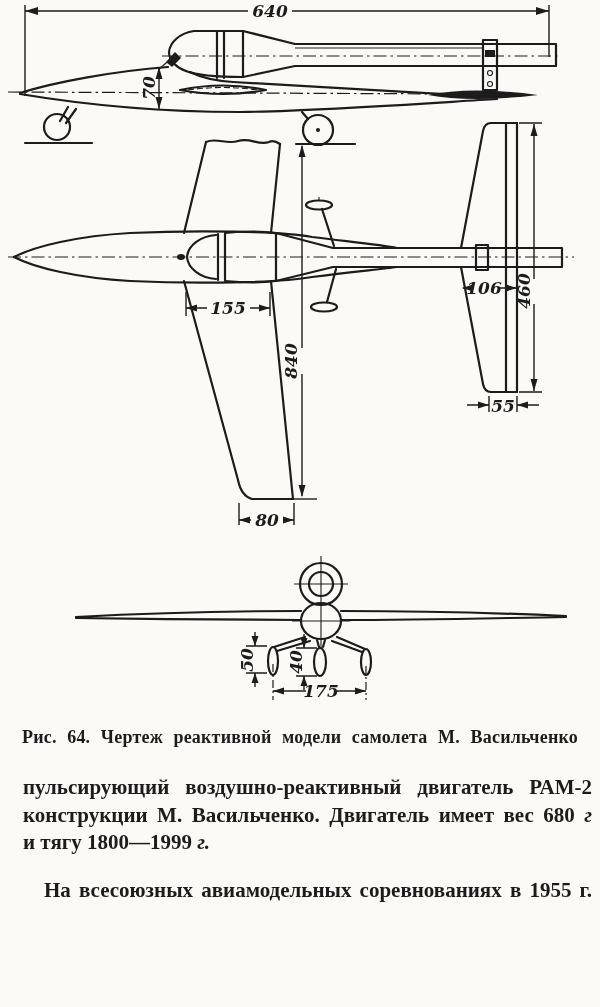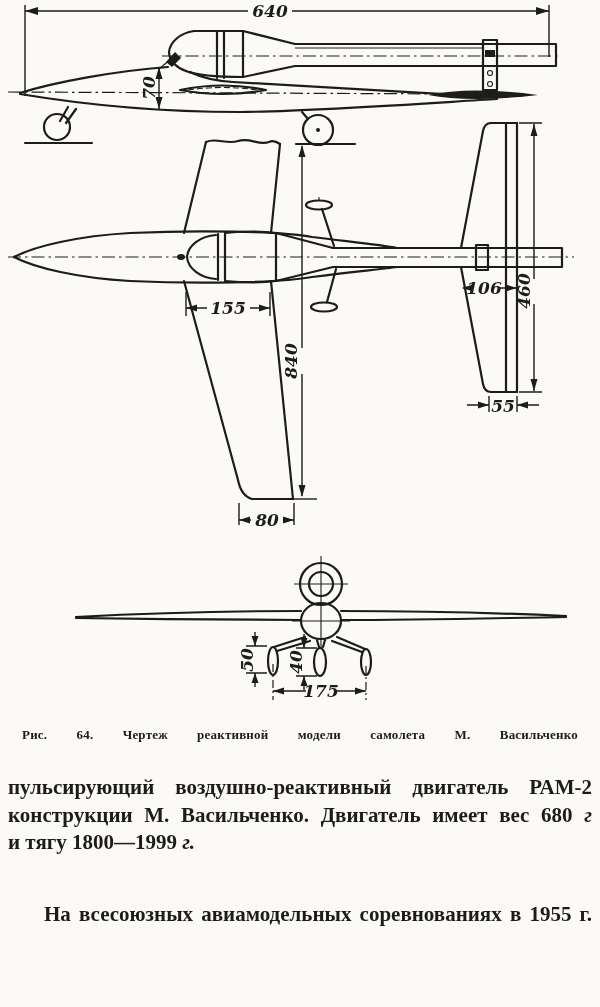--- a/index.html
+++ b/index.html
@@ -15,30 +15,30 @@
   .ln{stroke:#1c1c1c;fill:none;stroke-width:2.2;stroke-linecap:round;stroke-linejoin:round;}
   .thin{stroke:#1c1c1c;fill:none;stroke-width:1.1;}
   .dimln{stroke:#1c1c1c;fill:none;stroke-width:1.4;stroke-linecap:butt;}
   .cl{stroke:#1c1c1c;fill:none;stroke-width:1.2;stroke-dasharray:13 4 2.5 4;}
   .ddl{stroke:#1c1c1c;fill:none;stroke-width:1.2;stroke-dasharray:8 3 2 3;}
   .ah{fill:#1c1c1c;stroke:none;}
   .solid{fill:#1c1c1c;stroke:none;}
   .dim{font:italic 600 17px "DejaVu Serif", serif;fill:#1c1c1c;}
   .caption{
     position:absolute;top:727px;left:22px;right:22px;
-    font-weight:bold;font-size:13px;
+    font-weight:bold;font-size:18px;
     text-align:justify;text-align-last:justify;
     white-space:nowrap;letter-spacing:.2px;
   }
   .para{position:absolute;left:8px;right:8px;font-weight:bold;font-size:21px;}
   .para .line{line-height:27.5px;height:27.5px;overflow:hidden;}
   .just{text-align:justify;text-align-last:justify;}
   .it{font-style:italic;}
-  .p1{top:774px;}
-  .p2{top:900px;}
+  .p1{top:774px;margin-left:15px;}
+  .p2{top:876px;}
   .p2 .line{line-height:29px;height:29px;}
   .indent{padding-left:36px;}
   .heading{
     position:absolute;top:868px;left:0;right:0;
     text-align:center;font-weight:bold;font-size:19px;word-spacing:5px;
   }
   .pagenum{position:absolute;top:984px;left:16px;font-size:15px;margin-top:26px;}
 </style>
 </head>
 <body>

